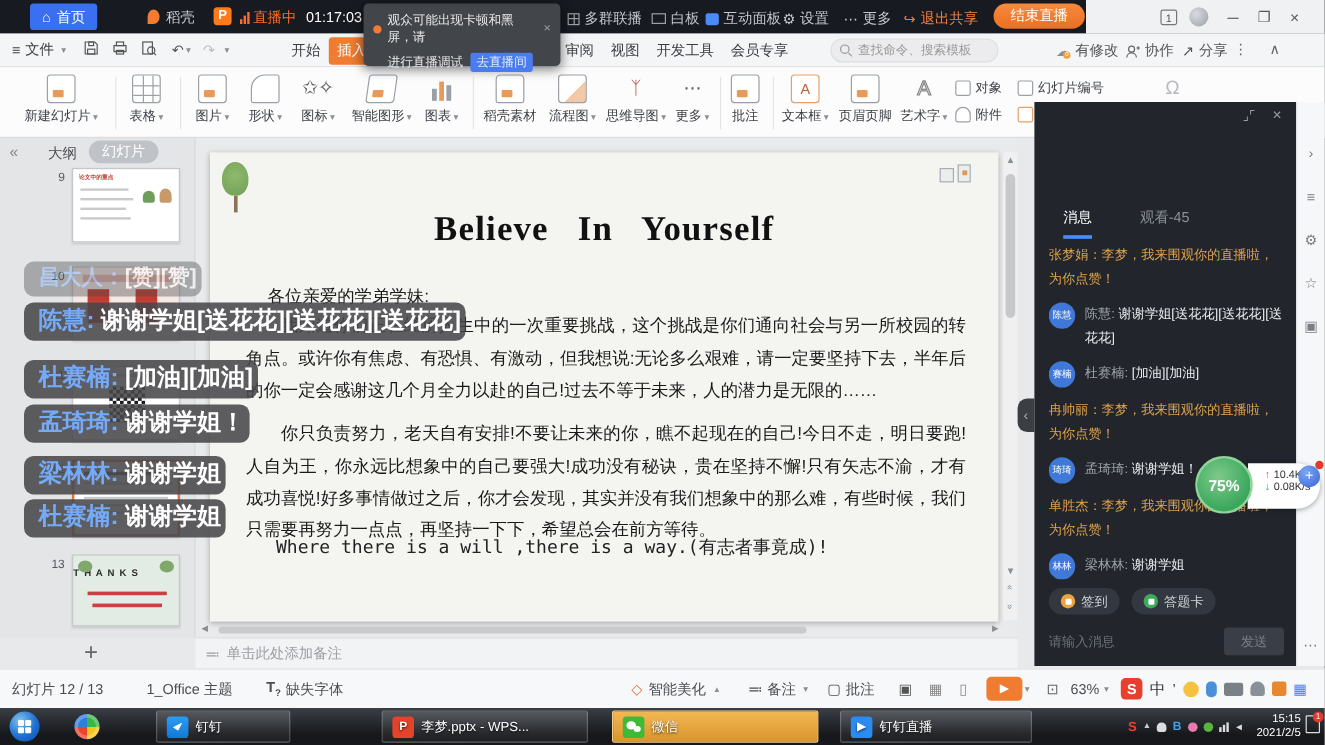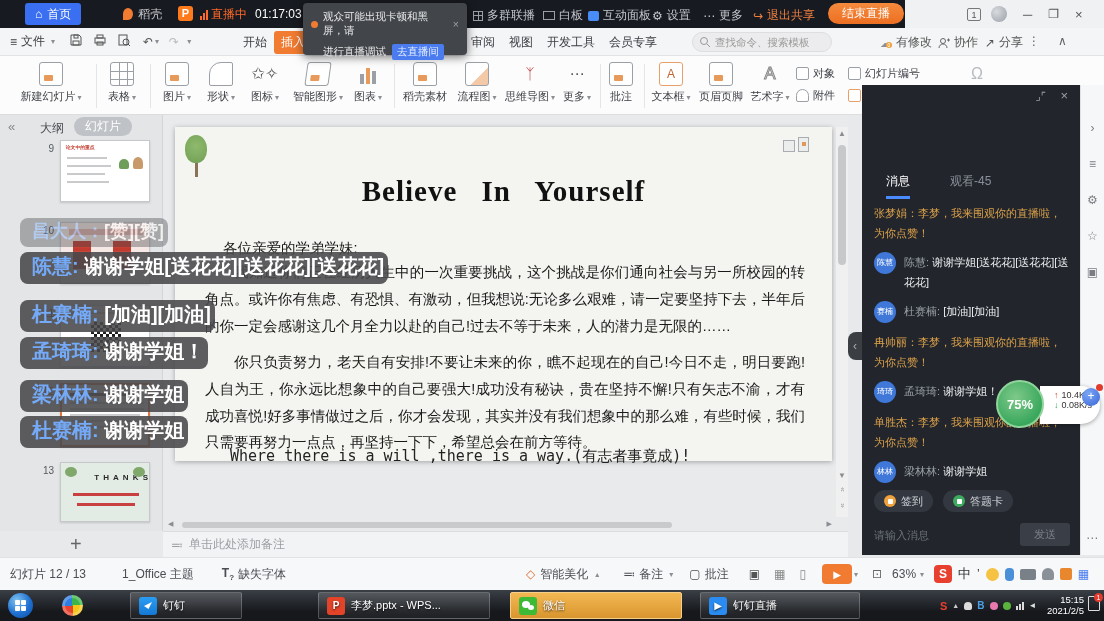--- a/index.html
+++ b/index.html
@@ -32,21 +32,21 @@
   .gicon.plain::after{display:none}
   .dd{color:#8b8f94;font-size:8px;margin-left:2px}
   .rdiv{position:absolute;top:8px;width:1px;height:44px;background:#e4e5e7}
   .smallrow{display:flex;align-items:center;gap:4px;font-size:11px;color:#3c3f44;height:22px}
   .sicon{width:13px;height:13px;border:1px solid #9aa0a6;border-radius:2px;position:relative;background:#fff}
   
   #slidepanel{left:0;top:115px;width:163px;height:416px;background:#e4e5e7;border-right:1px solid #d4d5d7}
   .thumb{position:absolute;left:60px;width:90px;background:#fff;border:1px solid #c6c8ca;box-shadow:0 1px 2px rgba(0,0,0,.15)}
   .thumb-num{position:absolute;left:38px;width:16px;text-align:right;font-size:10px;color:#55585d}
   #editor{left:163px;top:115px;width:685px;height:416px;background:#e9eaec}
-  #slide{left:175px;top:127px;width:657px;height:334px;background:#f4f4f0;box-shadow:0 1px 5px rgba(0,0,0,.3)}
+  #slide{left:175px;top:127px;width:657px;height:391px;background:#f4f4f0;box-shadow:0 1px 5px rgba(0,0,0,.3)}
   #slide-title{width:100%;text-align:center;font-family:"Liberation Serif","DejaVu Serif",serif;
     font-weight:bold;font-size:29px;color:#111;word-spacing:16px;letter-spacing:1px}
   .slide-body{font-size:14.5px;line-height:1.85;color:#1a1a1a;text-align:justify}
   
   .bubble{position:absolute;left:20px;background:rgba(72,72,75,.88);border-radius:8px;padding:1px 4px 4px 12px;
     white-space:nowrap;font-size:20px;font-weight:bold;z-index:40;box-shadow:0 0 0 1px rgba(255,255,255,.07)}
   .bubble .bname{color:#74aaf8}
   .bubble .btext{color:#fff}
   
   #chatpanel{left:862px;top:85px;width:218px;height:470px;background:#22262c;z-index:30;color:#d8dade}
@@ -382,21 +382,21 @@
       <div style="position:absolute;left:8px;top:23px;width:74px;height:2px;background:#c9cacc"></div>
       <div style="position:absolute;left:8px;top:29px;width:70px;height:2px;background:#c9cacc"></div>
       <div style="position:absolute;left:8px;top:35px;width:74px;height:2px;background:#c9cacc"></div>
       <div style="position:absolute;left:8px;top:41px;width:66px;height:2px;background:#c9cacc"></div>
     </div>
 
     <span class="thumb-num" style="top:350px">13</span>
     <div class="thumb" style="top:347px;height:60px;background:#e3ece4">
       <div style="position:absolute;left:4px;top:4px;width:12px;height:10px;background:#7fa86a;border-radius:50%"></div>
       <div style="position:absolute;right:4px;top:4px;width:12px;height:10px;background:#7fa86a;border-radius:50%"></div>
-      <div style="text-align:right;margin-top:10px;font-size:8px;font-weight:bold;color:#2a2a2a;letter-spacing:1px">T H A N K S</div>
+      <div style="text-align:left;margin-top:10px;font-size:8px;font-weight:bold;color:#2a2a2a;letter-spacing:1px">T H A N K S</div>
       <div style="position:absolute;left:12px;top:30px;width:66px;height:3px;background:#c84040"></div>
       <div style="position:absolute;left:16px;top:40px;width:58px;height:3px;background:#c84040"></div>
     </div>
 
     <div class="abs" style="left:70px;top:418px;font-size:20px;color:#666">+</div>
   </div>
 
   <div class="abs" id="editor"></div>
   <div class="abs" id="slide">
 

